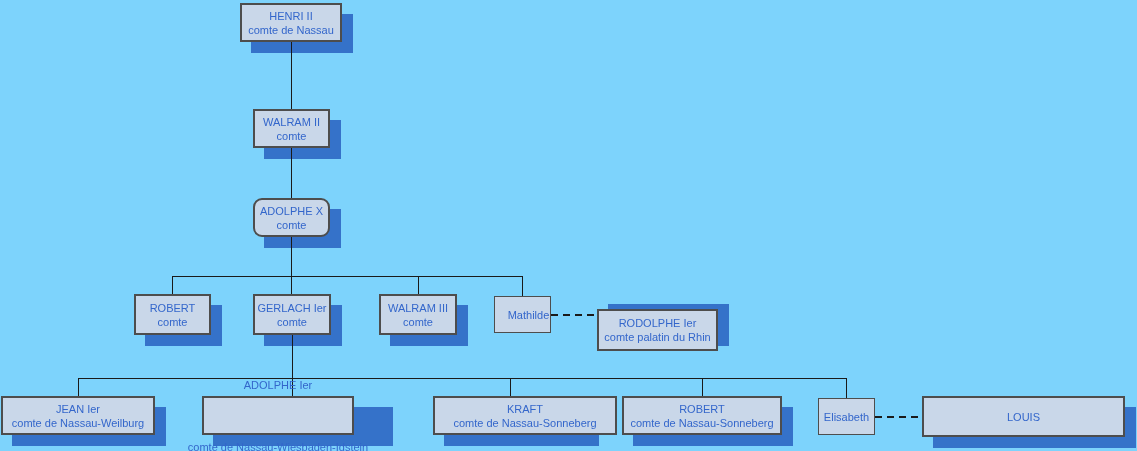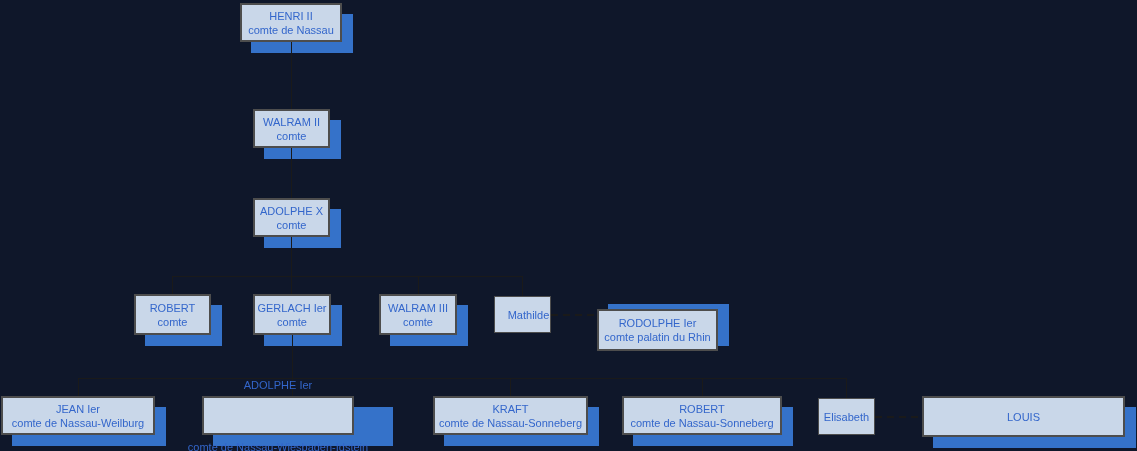--- a/index.html
+++ b/index.html
@@ -45,21 +45,21 @@
   .dashed {
     position: absolute;
     height: 2px;
     background: repeating-linear-gradient(90deg, #1a1a1a 0 7px, transparent 7px 12px);
     z-index: 2;
   }
 </style>
 </head>
 <body>
 
-<div id="stage" style="background: #0f172a;">
+<div id="stage" style="background: #7dd3fc;">
     <div class="shadow" style="left: 251px; top: 14px; width: 102px; height: 39px; background: rgb(53, 114, 201);"></div>
     <div class="shadow" style="left: 264px; top: 120px; width: 77px; height: 39px; background: rgb(53, 114, 201);"></div>
     <div class="shadow" style="left: 264px; top: 209px; width: 77px; height: 39px; background: rgb(53, 114, 201);"></div>
     <div class="shadow" style="left: 145px; top: 305px; width: 77px; height: 41px; background: rgb(53, 114, 201);"></div>
     <div class="shadow" style="left: 264px; top: 305px; width: 78px; height: 41px; background: rgb(53, 114, 201);"></div>
     <div class="shadow" style="left: 390px; top: 305px; width: 78px; height: 41px; background: rgb(53, 114, 201);"></div>
     <div class="shadow" style="left: 608px; top: 304px; width: 121px; height: 42px; background: rgb(53, 114, 201);"></div>
     <div class="shadow" style="left: 12px; top: 407px; width: 154px; height: 39px; background: rgb(53, 114, 201);"></div>
     <div class="shadow" style="left: 213px; top: 407px; width: 180px; height: 39px; background: rgb(53, 114, 201);"></div>
     <div class="shadow" style="left: 444px; top: 407px; width: 155px; height: 39px; background: rgb(53, 114, 201);"></div>
@@ -83,21 +83,21 @@
     <div class="dashed" style="left: 551px; top: 314px; width: 46px;"></div>
     <div class="dashed" style="left: 875px; top: 416px; width: 47px;"></div>
     <div class="node" style="left: 240px; top: 3px; width: 102px; height: 39px; background: rgb(201, 215, 233); border-color: rgb(77, 77, 77); color: rgb(51, 102, 203);">
       <div class="name">HENRI II</div>
       <div class="title">comte de Nassau</div>
     </div>
     <div class="node" style="left: 253px; top: 109px; width: 77px; height: 39px; background: rgb(201, 215, 233); border-color: rgb(77, 77, 77); color: rgb(51, 102, 203);">
       <div class="name">WALRAM II</div>
       <div class="title">comte</div>
     </div>
-    <div class="node" style="left: 253px; top: 198px; width: 77px; height: 39px; background: rgb(201, 215, 233); border-color: rgb(77, 77, 77); color: rgb(51, 102, 203);">
+    <div class="node" style="left: 253px; top: 198px; width: 77px; height: 39px; background: rgb(201, 215, 233); border-color: rgb(77, 77, 77); color: rgb(51, 102, 203); border-radius: 9px;">
       <div class="name">ADOLPHE X</div>
       <div class="title">comte</div>
     </div>
     <div class="node" style="left: 134px; top: 294px; width: 77px; height: 41px; background: rgb(201, 215, 233); border-color: rgb(77, 77, 77); color: rgb(51, 102, 203);">
       <div class="name">ROBERT</div>
       <div class="title">comte</div>
     </div>
     <div class="node" style="left: 253px; top: 294px; width: 78px; height: 41px; background: rgb(201, 215, 233); border-color: rgb(77, 77, 77); color: rgb(51, 102, 203);">
       <div class="name">GERLACH Ier</div>
       <div class="title">comte</div>
@@ -114,21 +114,21 @@
       <div class="title">comte palatin du Rhin</div>
     </div>
     <div class="node" style="left: 1px; top: 396px; width: 154px; height: 39px; background: rgb(201, 215, 233); border-color: rgb(77, 77, 77); color: rgb(51, 102, 203);">
       <div class="name">JEAN Ier</div>
       <div class="title">comte de Nassau-Weilburg</div>
     </div>
     <div class="node" style="left: 202px; top: 396px; width: 152px; height: 39px; background: rgb(201, 215, 233); border-color: rgb(77, 77, 77); color: rgb(51, 102, 203); gap: 48px;">
       <div class="name">ADOLPHE Ier</div>
       <div class="title">comte de Nassau-Wiesbaden-Idstein</div>
     </div>
-    <div class="node" style="left: 433px; top: 396px; width: 155px; height: 39px; background: rgb(201, 215, 233); border-color: rgb(77, 77, 77); color: rgb(51, 102, 203);">
+    <div class="node" style="left: 433px; top: 396px; width: 184px; height: 39px; background: rgb(201, 215, 233); border-color: rgb(77, 77, 77); color: rgb(51, 102, 203);">
       <div class="name">KRAFT</div>
       <div class="title">comte de Nassau-Sonneberg</div>
     </div>
     <div class="node" style="left: 622px; top: 396px; width: 160px; height: 39px; background: rgb(201, 215, 233); border-color: rgb(77, 77, 77); color: rgb(51, 102, 203);">
       <div class="name">ROBERT</div>
       <div class="title">comte de Nassau-Sonneberg</div>
     </div>
     <div class="node small" style="left: 818px; top: 398px; width: 57px; height: 37px; background: rgb(201, 215, 233); border-color: rgb(77, 77, 77); color: rgb(51, 102, 203);">
       <div class="name">Elisabeth</div>
     </div>

